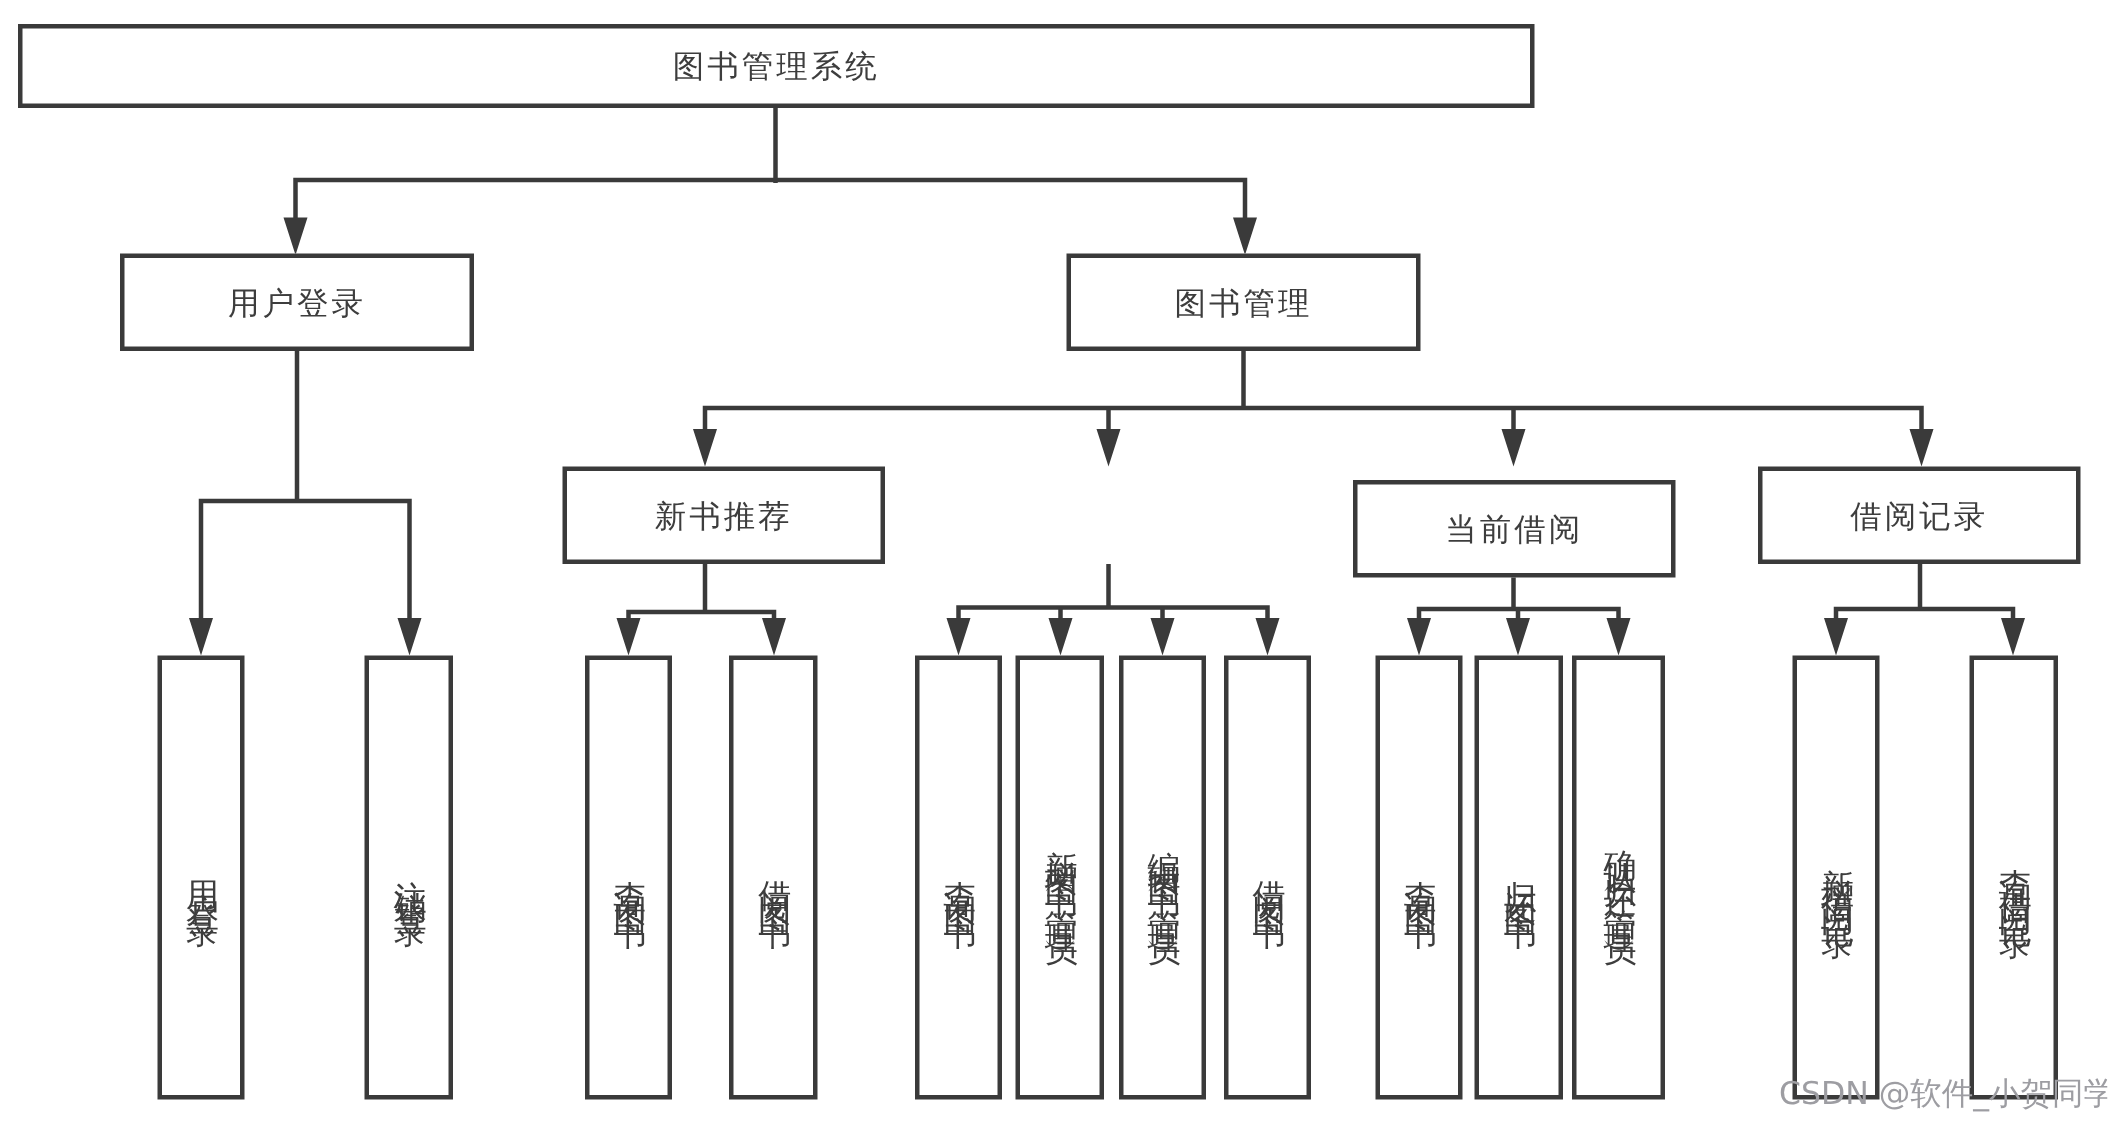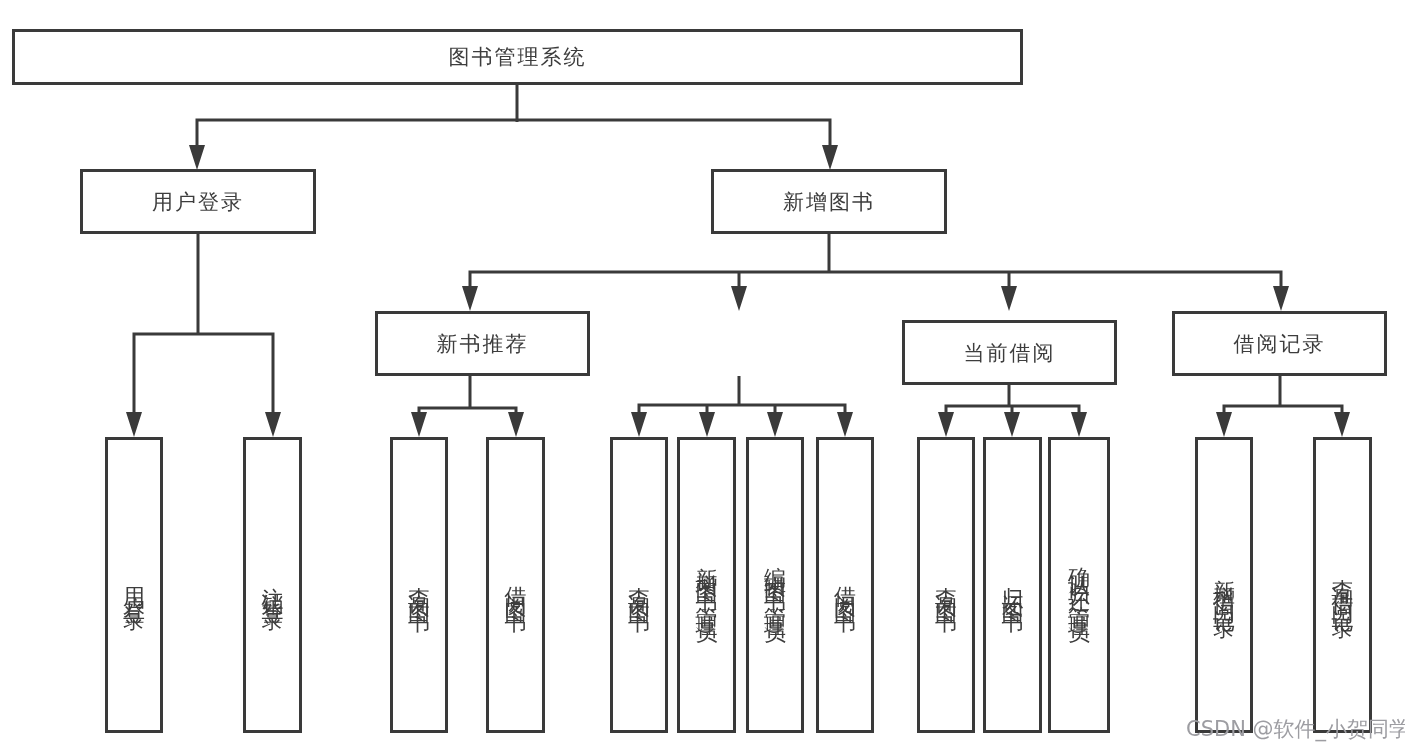--- a/index.html
+++ b/index.html
@@ -110,29 +110,29 @@
              M699,412 L715,412 L707,437 Z
              M767,412 L783,412 L775,437 Z
              M837,412 L853,412 L845,437 Z
              M938,412 L954,412 L946,437 Z
              M1004,412 L1020,412 L1012,437 Z
              M1071,412 L1087,412 L1079,437 Z
              M1216,412 L1232,412 L1224,437 Z
              M1334,412 L1350,412 L1342,437 Z"></path>
   </svg>
 
-  <div class="node" style="left:12px; top:29px; width:1011px; height:56px">
+  <div class="node" style="left:12px; top:16px; width:1011px; height:56px">
     <span class="lbl">图书管理系统</span>
   </div>
 
   <div class="node" style="left:80px; top:169px; width:236px; height:65px">
     <span class="lbl">用户登录</span>
   </div>
   <div class="node" style="left:711px; top:169px; width:236px; height:65px">
-    <span class="lbl">新增图书</span>
+    <span class="lbl">图书管理</span>
   </div>
 
   <div class="node" style="left:375px; top:311px; width:215px; height:65px">
     <span class="lbl">新书推荐</span>
   </div>
   <div class="node" style="left:902px; top:320px; width:215px; height:65px">
     <span class="lbl">当前借阅</span>
   </div>
   <div class="node" style="left:1172px; top:311px; width:215px; height:65px">
     <span class="lbl">借阅记录</span>

